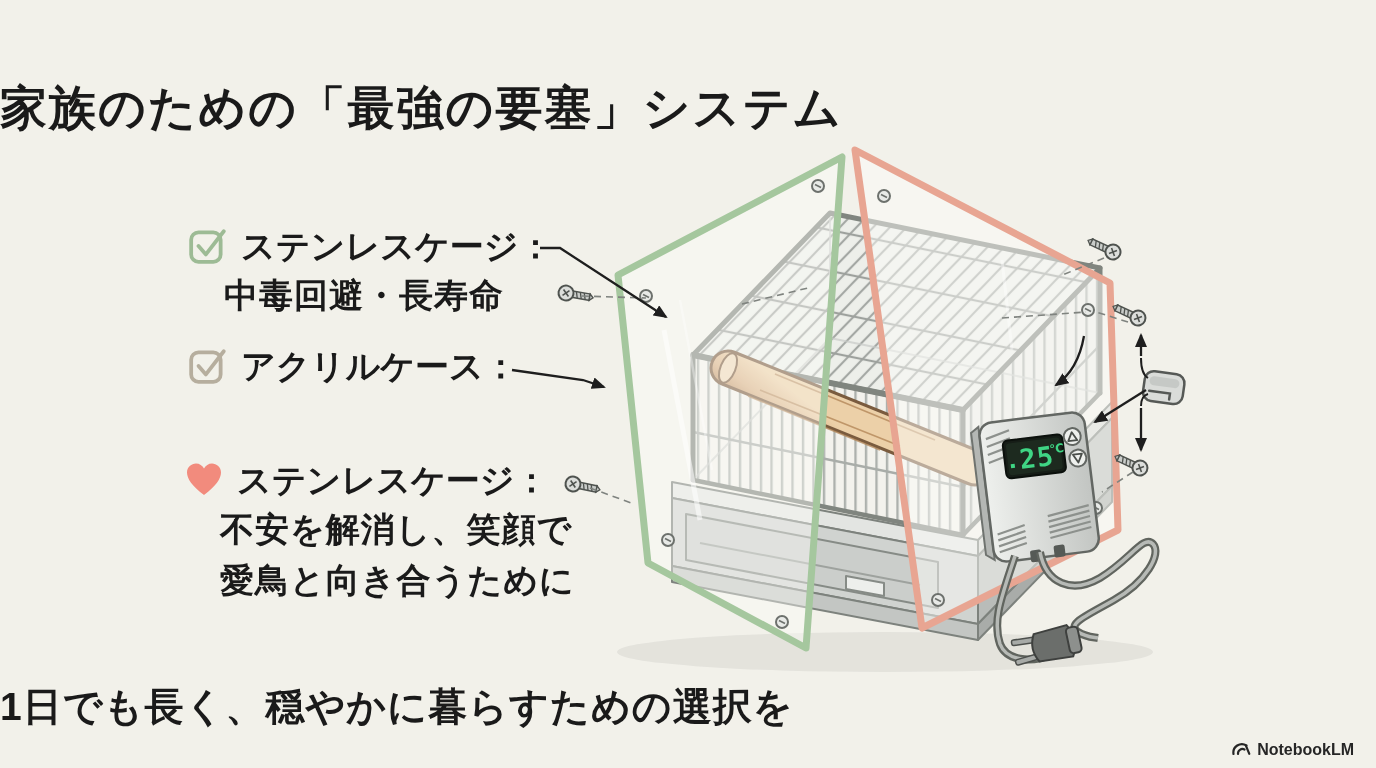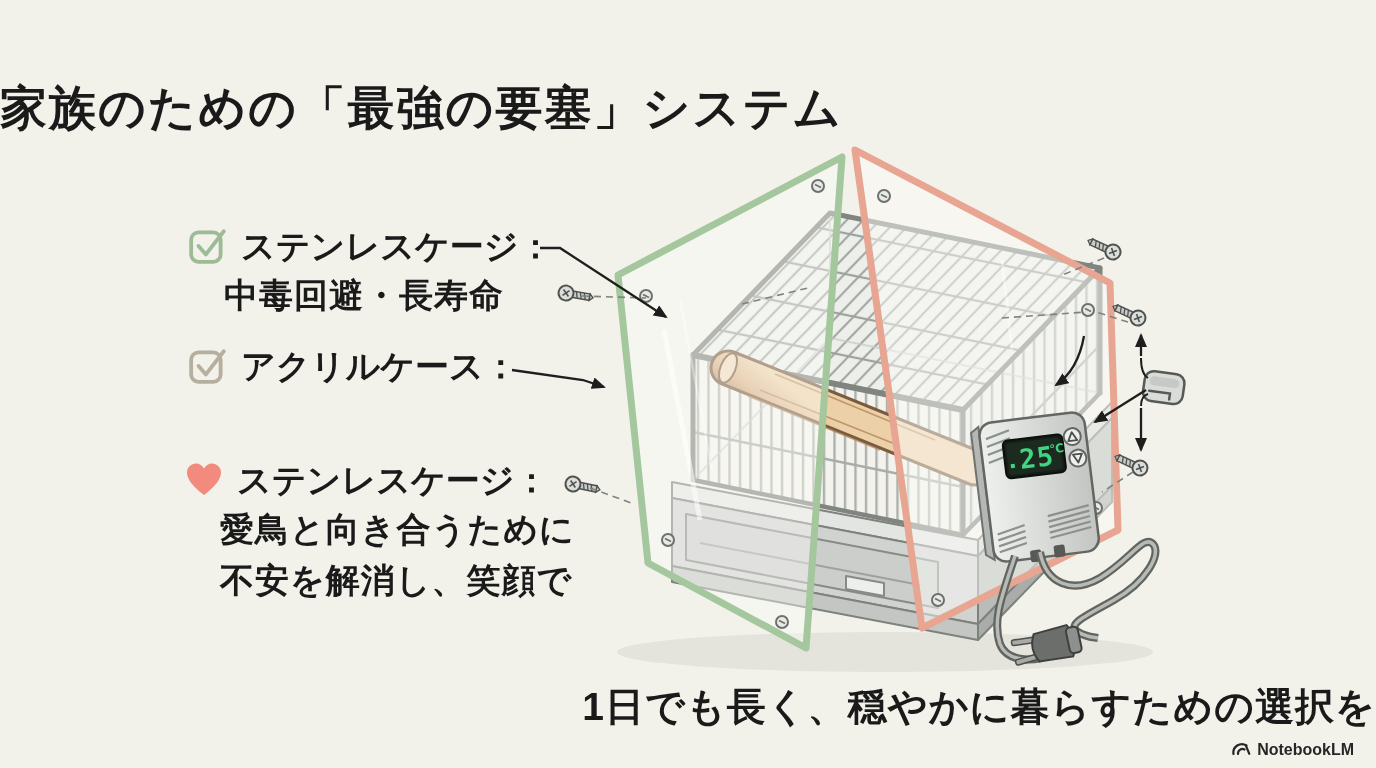--- a/index.html
+++ b/index.html
@@ -9,21 +9,21 @@
   .illus{position:absolute;left:0;top:0;width:1376px;height:768px}
   .title{position:absolute;top:46px;left:0;width:100%;text-align:left;
          font-size:47px;font-weight:900;letter-spacing:2px}
   .ann{position:absolute;font-weight:800}
   .ann-head{display:flex;align-items:flex-end;gap:13px;font-size:34px;line-height:1.15}
   .ann-head svg{flex:0 0 auto}
   .ann-line{font-size:34px;margin-top:8px;padding-left:36px;letter-spacing:1px;line-height:1.25}
   #ann1{left:188px;top:226px}
   #ann2{left:188px;top:346px}
   #ann3{left:184px;top:460px}
-  .footer{position:absolute;top:680px;left:0;width:100%;text-align:right;
+  .footer{position:absolute;top:680px;left:0;width:100%;text-align:left;
           font-size:39px;font-weight:900;letter-spacing:1px}
   .brand{position:absolute;top:741px;right:22px;display:flex;gap:6px;
          font-size:16px;font-weight:600;color:#262626}
 </style>
 </head>
 <body bgcolor="#f2f1ea">
 
 <div class="canvas">
 
   <svg class="illus" viewBox="0 0 1376 768">
@@ -220,22 +220,22 @@
     </div>
   </div>
 
   <div class="ann" id="ann3">
     <div class="ann-head">
       <svg width="40" height="40" viewBox="0 0 40 40">
         <path d="M20 35 C8 26 3 18.5 3 12.5 C3 7 7.5 3.5 12 3.5 C15.5 3.5 18.5 5.5 20 8.5 C21.5 5.5 24.5 3.5 28 3.5 C32.5 3.5 37 7 37 12.5 C37 18.5 32 26 20 35 Z" fill="#f28b7d"></path>
       </svg>
       <span>ステンレスケージ：</span>
     </div>
+    <div class="ann-line">不安を解消し、笑顔で</div>
     <div class="ann-line">愛鳥と向き合うために</div>
-    <div class="ann-line">不安を解消し、笑顔で</div>
   </div>
 
   <div class="footer">1日でも長く、穏やかに暮らすための選択を</div>
 
   <div class="brand">
     <svg width="19" height="15" viewBox="0 0 19 15">
       <path d="M1.5 13 A8.5 8.5 0 0 1 14.5 4.5" fill="none" stroke="#262626" stroke-width="2.2" stroke-linecap="round"></path>
       <path d="M6 13 A4.5 4.5 0 0 1 12.5 8.5" fill="none" stroke="#262626" stroke-width="2.2" stroke-linecap="round"></path>
       <path d="M14 4.8 L17.3 12.8" fill="none" stroke="#262626" stroke-width="2.2" stroke-linecap="round"></path>
     </svg>

